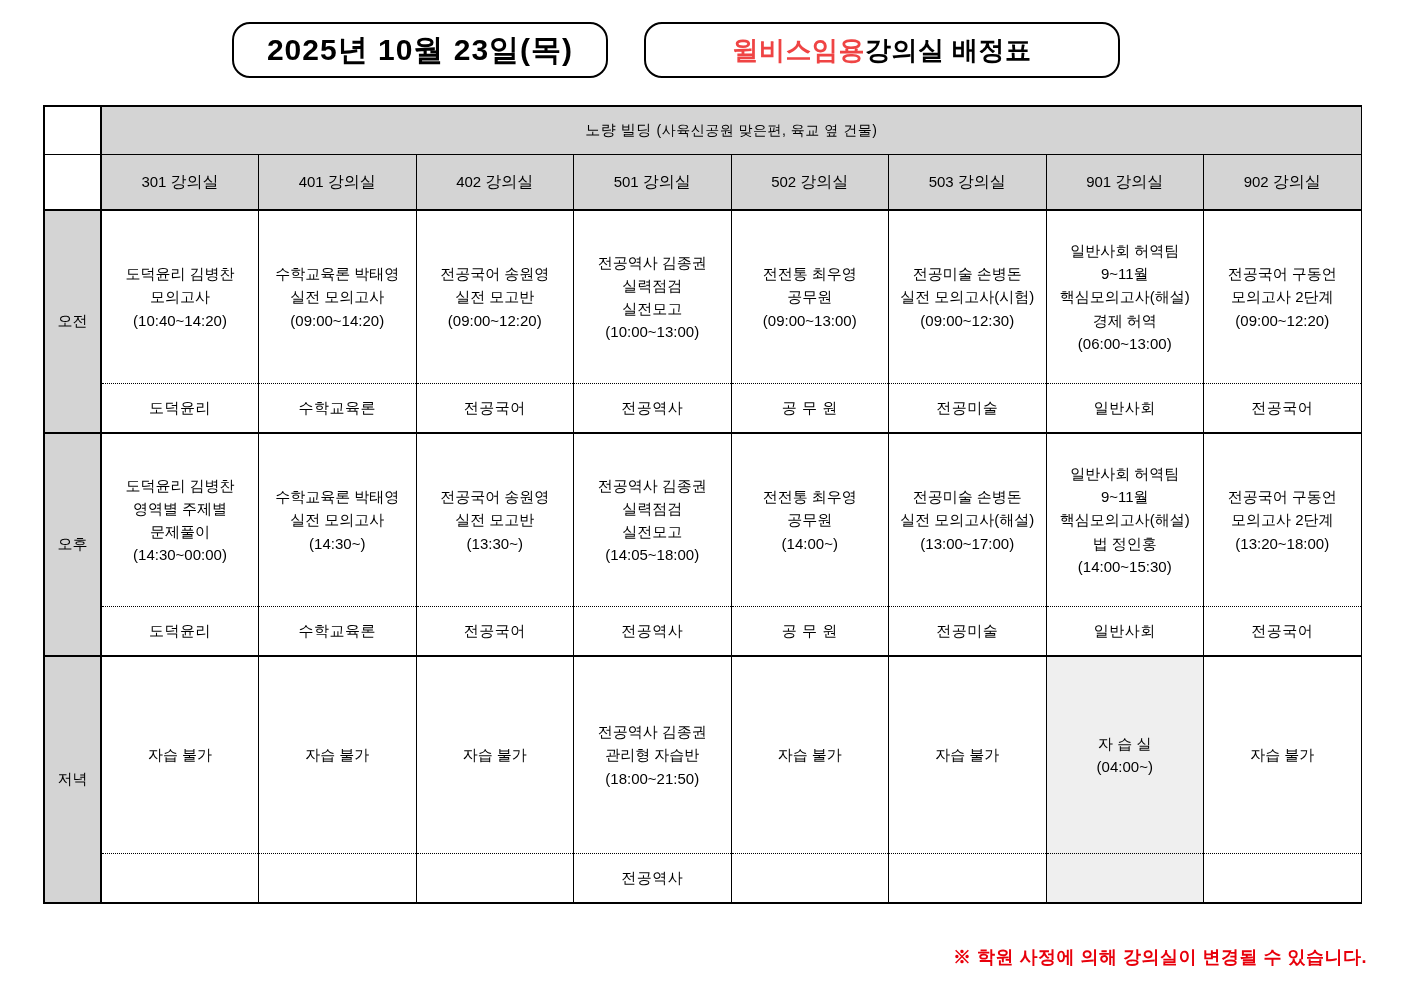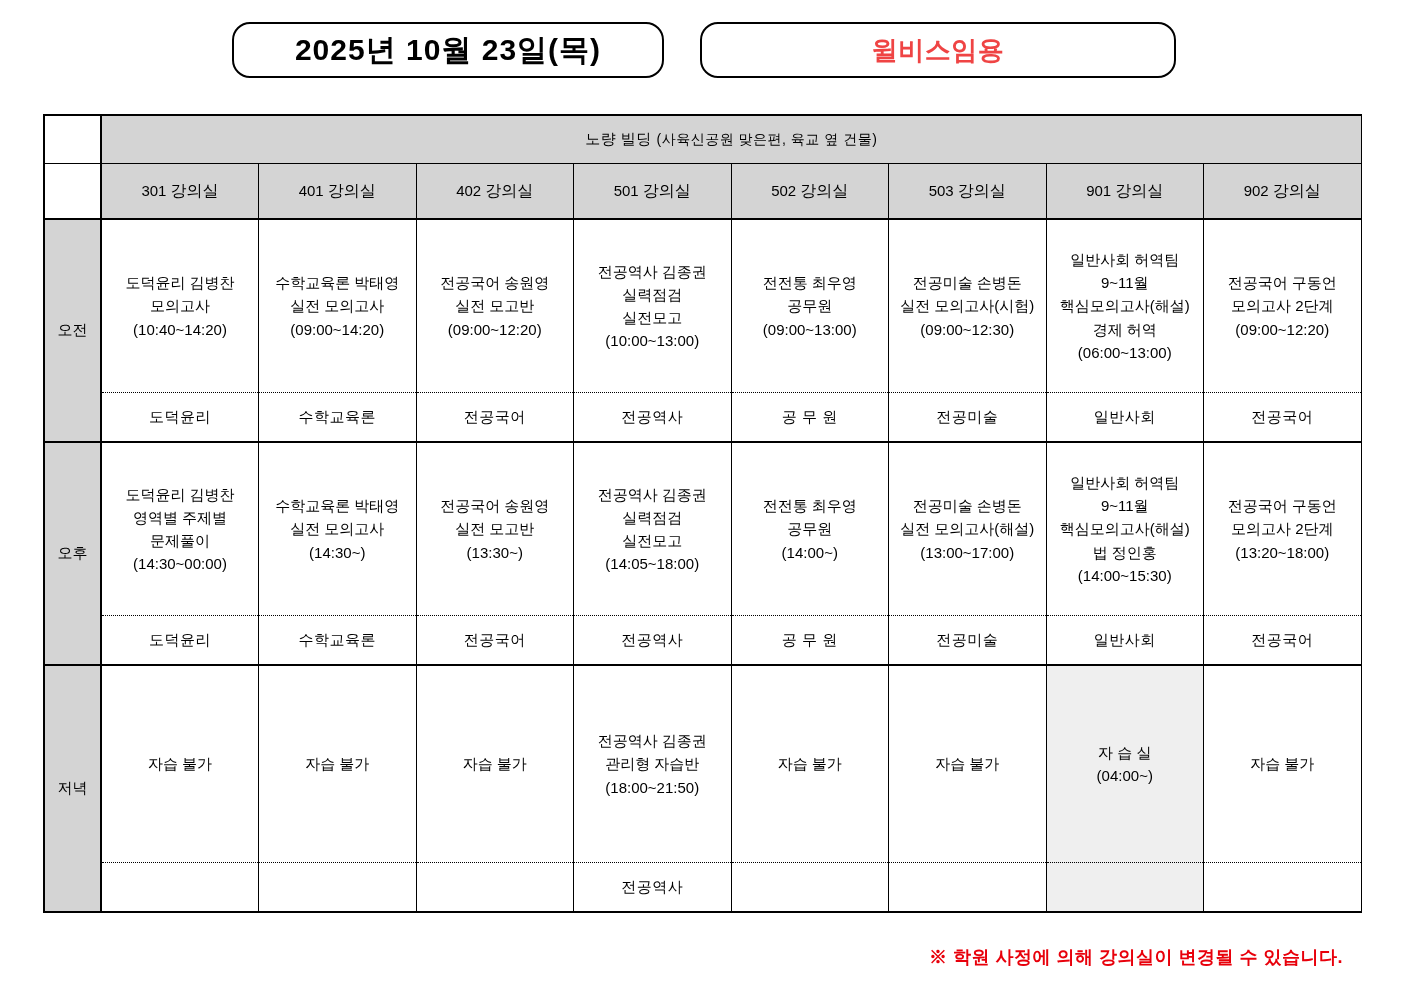--- a/index.html
+++ b/index.html
@@ -25,21 +25,21 @@
   .pill {
     border: 2px solid #000000;
     border-radius: 18px;
     background: #ffffff;
     display: flex;
     align-items: center;
     justify-content: center;
     box-sizing: border-box;
   }
   .pill-date {
-    width: 432px;
+    width: 376px;
     height: 56px;
     font-size: 30px;
     font-weight: bold;
     letter-spacing: 1px;
   }
   .pill-title {
     width: 476px;
     height: 56px;
     font-size: 26px;
     font-weight: bold;
@@ -51,21 +51,20 @@
   }
   .brand-rest {
     color: #000000;
     font-weight: bold;
   }
   .sheet {
     position: absolute;
     left: 43px;
     top: 105px;
     width: 1317px;
-    margin-top: 9px;
   }
   table.grid {
     border-collapse: collapse;
     table-layout: fixed;
     width: 1317px;
   }
   table.grid td, table.grid th {
     border: 1px solid #000000;
     padding: 0;
     margin: 0;
@@ -128,37 +127,38 @@
   .cell-main.evening {
     height: 196px;
   }
   .cell-sub.evening {
     height: 48px;
   }
   .shaded { background: #efefef; }
   .line { display: block; }
   .footnote {
     position: absolute;
-    right: 60px;
+    right: 36px;
     top: 945px;
     font-size: 18px;
     font-weight: bold;
     color: #e8000b;
     letter-spacing: 0.5px;
   }
 </style>
 </head>
 <body>
 
 <div class="header-row">
   <div class="pill pill-date">
     <span>2025년 10월 23일(목)</span>
   </div>
   <div class="pill pill-title">
     <span class="brand">윌비스임용</span>
+      <span class="brand-rest"> 강의실 배정표</span>
   </div>
 </div>
 
 <div class="sheet">
   <table class="grid">
     <colgroup>
       <col class="col-label">
       <col class="col-room">
         <col class="col-room">
         <col class="col-room">

